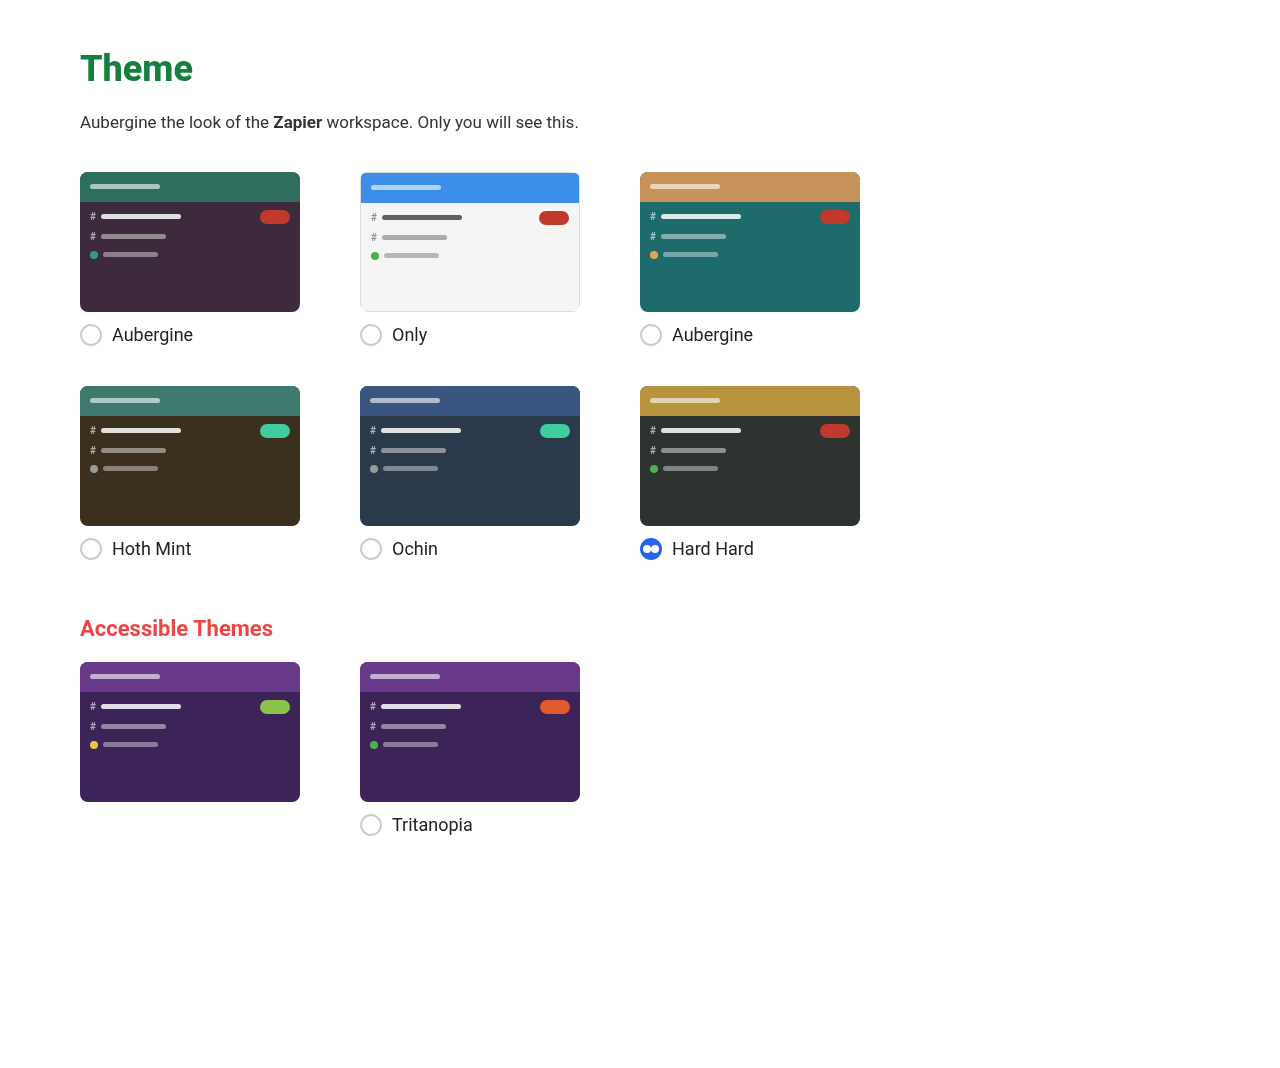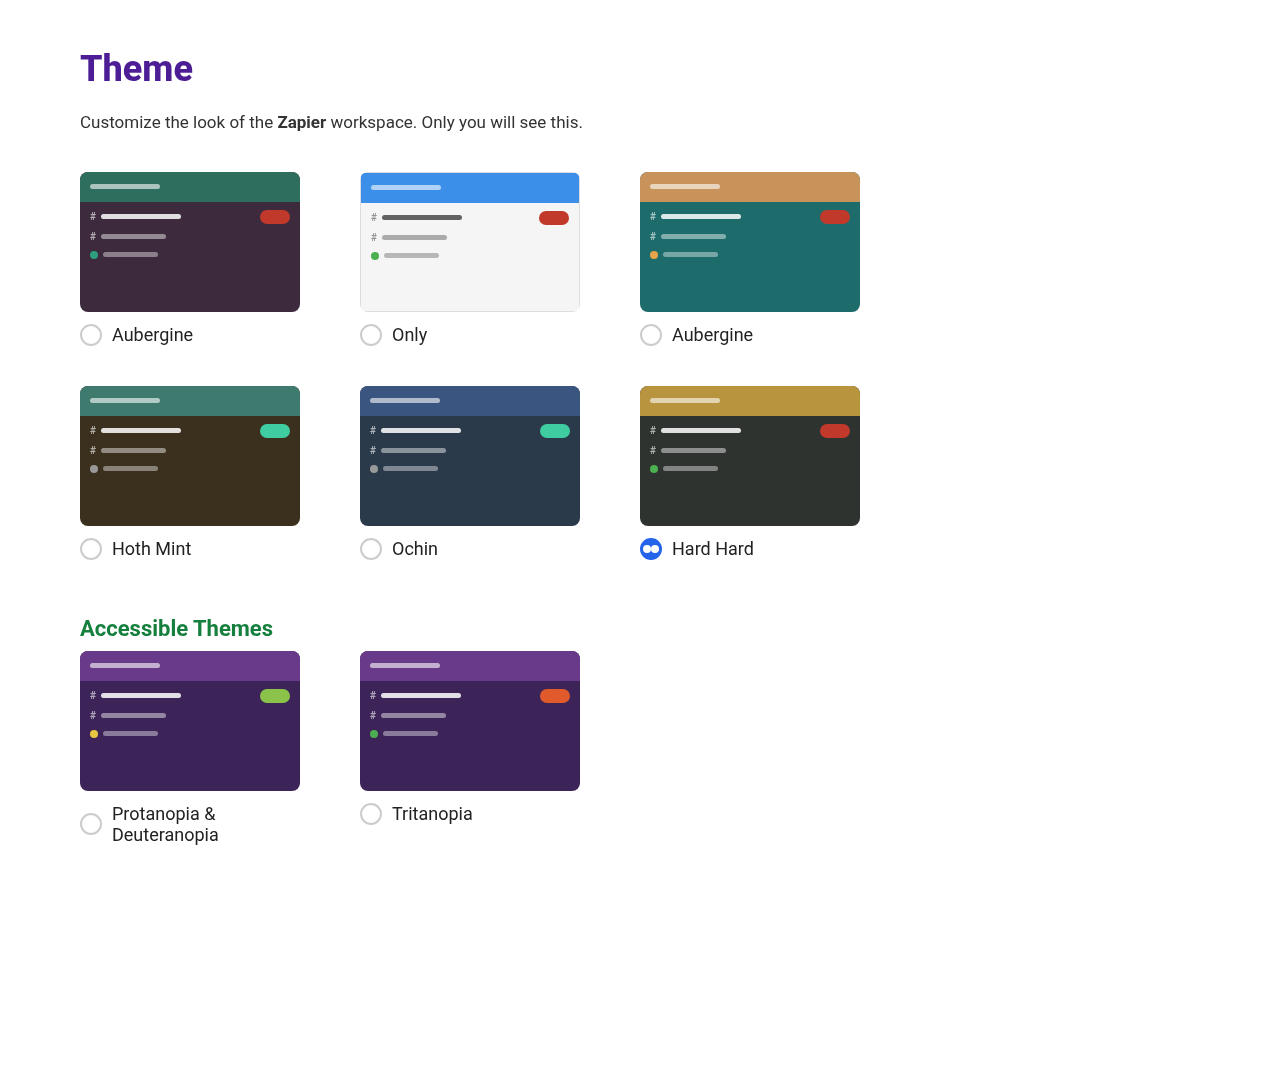--- a/index.html
+++ b/index.html
@@ -6,21 +6,21 @@
     body {
       font-family: -apple-system, BlinkMacSystemFont, 'Segoe UI', Roboto, sans-serif;
       background: #fff;
       color: #1a1a1a;
       padding: 48px 80px;
     }
     h1 {
       font-size: 36px;
       font-weight: 800;
       margin-bottom: 20px;
-      color: #4c1d95;
+      color: #15803d;
     }
     .description {
       font-size: 17px;
       color: #333;
       margin-bottom: 36px;
       line-height: 1.5;
     }
     .description strong {
       font-weight: 700;
       text-align: center;
@@ -72,36 +72,36 @@
       width: 8px;
       height: 8px;
       border-radius: 50%;
       background: #fff;
     }
 
     
     .accessible-title {
       font-size: 22px;
       font-weight: 700;
-      margin-bottom: 10px;
-      color: #15803d;
+      margin-bottom: 21px;
+      color: #ef4444;
     }
     .accessible-grid {
       display: grid;
       grid-template-columns: repeat(2, 220px);
       gap: 40px 60px;
     }
   </style>
 </head>
 <body>
 
 <h1>Theme</h1>
 
 <p class="description">
-  <span>Customize the look of the </span><strong>Zapier</strong><span> workspace. Only you will see this.</span>
+  <span>Aubergine the look of the </span><strong>Zapier</strong><span> workspace. Only you will see this.</span>
 </p>
 
 <div class="themes-grid" id="themes-grid">
     <div class="theme-option">
       <div class="theme-preview" style="cursor: pointer;">
         <div style="width: 100%; height: 100%; background: rgb(61, 43, 61);">
           <div style="height: 30px; background: rgb(46, 110, 94); display: flex; align-items: center; padding: 0px 10px;">
             <div style="height: 5px; width: 70px; border-radius: 3px; background: rgba(255, 255, 255, 0.6);"></div>
           </div>
           <div style="padding: 8px 10px; display: flex; flex-direction: column; gap: 7px;">
@@ -289,24 +289,20 @@
               <span style="font-size: 10px; font-weight: 700; color: rgba(255, 255, 255, 0.6); flex-shrink: 0;">#</span>
               <div style="height: 5px; width: 65px; border-radius: 3px; background: rgba(255, 255, 255, 0.45);"></div>
             </div>
             <div style="display: flex; align-items: center; gap: 5px; margin-top: 2px;">
               <div style="width: 8px; height: 8px; border-radius: 50%; background: rgb(232, 200, 64); flex-shrink: 0;"></div>
               <div style="height: 5px; width: 55px; border-radius: 3px; background: rgba(255, 255, 255, 0.4);"></div>
             </div>
           </div>
         </div>
       </div>
-      <div class="theme-label">
-        <div class="radio-btn"></div>
-        <span>Protanopia &amp; Deuteranopia</span>
-      </div>
     </div>
     <div class="theme-option">
       <div class="theme-preview" style="cursor: pointer;">
         <div style="width: 100%; height: 100%; background: rgb(61, 36, 88);">
           <div style="height: 30px; background: rgb(106, 58, 138); display: flex; align-items: center; padding: 0px 10px;">
             <div style="height: 5px; width: 70px; border-radius: 3px; background: rgba(255, 255, 255, 0.6);"></div>
           </div>
           <div style="padding: 8px 10px; display: flex; flex-direction: column; gap: 7px;">
             <div style="display: flex; align-items: center; gap: 5px;">
               <span style="font-size: 10px; font-weight: 700; color: rgba(255, 255, 255, 0.6); flex-shrink: 0;">#</span>

